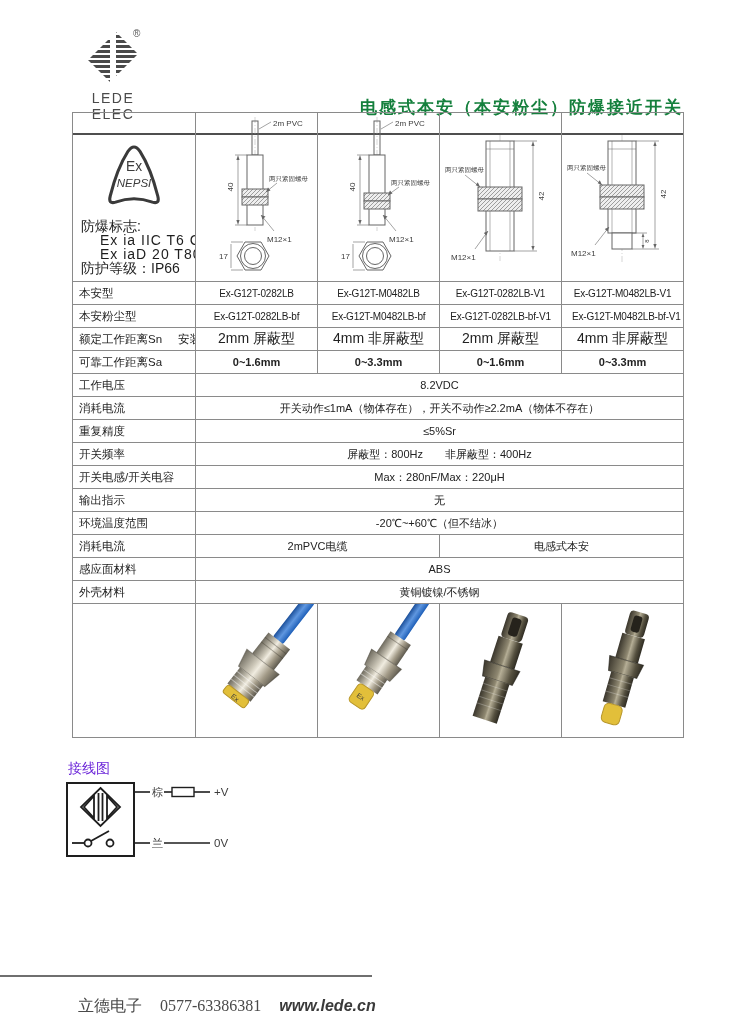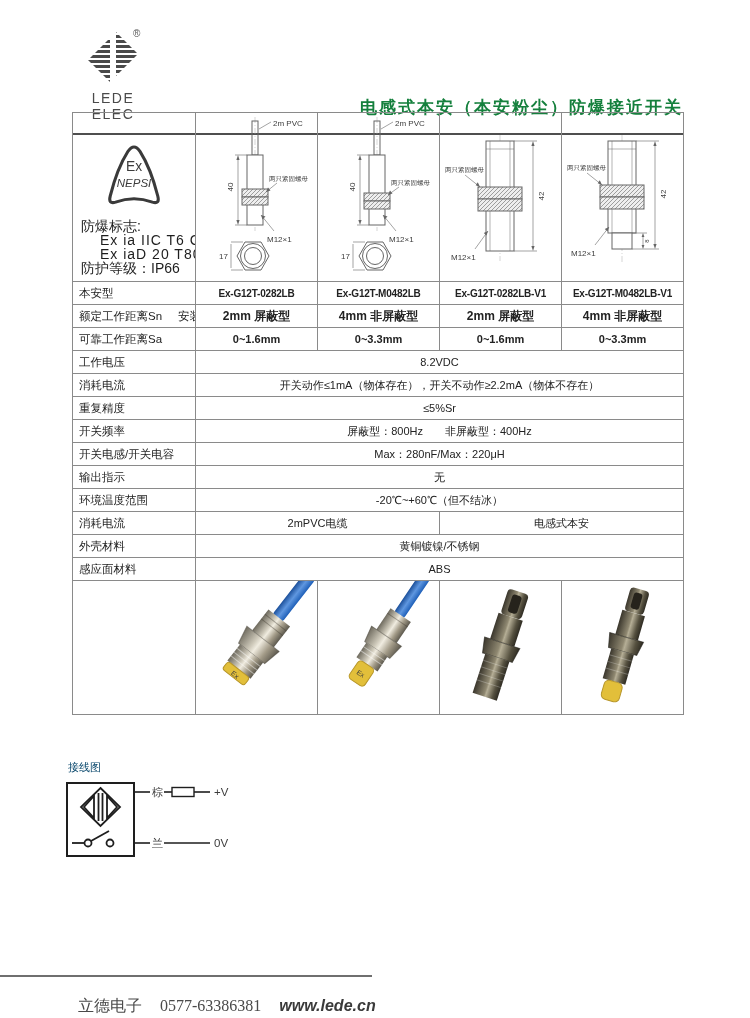--- a/index.html
+++ b/index.html
@@ -14,31 +14,31 @@
               font-size:17px;font-weight:bold;letter-spacing:2px;color:#15803d;white-space:nowrap;}
   .header-rule{position:absolute;left:72px;top:133px;width:611px;height:2px;background:#4f4f4f;}
 
   
   .spec{position:absolute;left:72px;top:112px;width:611px;border-collapse:collapse;
         table-layout:fixed;font-size:11px;}
   .spec td{border:1px solid #8a8a8a;text-align:center;vertical-align:middle;
            padding:0 10px;height:22px;overflow:hidden;white-space:nowrap;}
   .spec td.lbl{text-align:left;padding-left:6px;font-size:11.5px;color:#1e1e1e;}
   .lbl-suffix{margin-left:16px;}
-  tr.models td.val{font-weight:bold;font-size:10px;letter-spacing:-0.2px;}
+  tr.models td.val{font-weight:normal;font-size:10px;letter-spacing:-0.2px;}
   tr.dist td.val{font-weight:bold;}
-  tr.mount td.val{font-weight:bold;font-size:12px;}
+  tr.mount td.val{font-weight:normal;font-size:14px;}
   .drawrow td{height:168px;vertical-align:top;padding:0;}
   .photorow td{height:133px;padding:0;vertical-align:middle;}
   .cert-cell{text-align:center;}
   .cert-lines{margin-top:6px;text-align:left;padding-left:8px;font-size:14px;line-height:14px;color:#1e1e1e;}
   .cert-lines .en{letter-spacing:1px;padding-left:19px;}
 
   
-  .wiring-title{position:absolute;left:68px;top:760px;font-size:11px;color:#0c4a6e;}
+  .wiring-title{position:absolute;left:68px;top:760px;font-size:14px;color:#6d28d9;}
   .wiring-svg{position:absolute;left:62px;top:780px;}
 
   
   .footer{position:absolute;left:78px;top:996px;font-family:"Liberation Serif",serif;
           font-size:16px;color:#4a4a4a;white-space:nowrap;}
   .footer .phone{margin-left:14px;}
   .footer .site{margin-left:14px;font-family:"Liberation Sans",sans-serif;
                 font-style:italic;font-weight:bold;font-size:16px;color:#3a3a3a;}
   .footer-rule{position:absolute;left:0;top:975px;width:372px;height:2px;background:#6f6f6f;}
 
@@ -240,20 +240,27 @@
       </td>
     </tr>
 
     <tr class="models">
       <td class="lbl">本安型</td>
       <td class="val">Ex-G12T-0282LB</td>
       <td class="val">Ex-G12T-M0482LB</td>
       <td class="val">Ex-G12T-0282LB-V1</td>
       <td class="val">Ex-G12T-M0482LB-V1</td>
     </tr>
+    <tr class="models">
+      <td class="lbl">本安粉尘型</td>
+      <td class="val">Ex-G12T-0282LB-bf</td>
+      <td class="val">Ex-G12T-M0482LB-bf</td>
+      <td class="val">Ex-G12T-0282LB-bf-V1</td>
+      <td class="val">Ex-G12T-M0482LB-bf-V1</td>
+    </tr>
     <tr class="mount">
       <td class="lbl"><span>额定工作距离Sn</span><span class="lbl-suffix">安装</span></td>
       <td class="val">2mm 屏蔽型</td>
       <td class="val">4mm 非屏蔽型</td>
       <td class="val">2mm 屏蔽型</td>
       <td class="val">4mm 非屏蔽型</td>
     </tr>
     <tr class="dist">
       <td class="lbl">可靠工作距离Sa</td>
       <td class="val">0~1.6mm</td>
@@ -288,26 +295,26 @@
     <tr>
       <td class="lbl">环境温度范围</td>
       <td class="val" colspan="4">-20℃~+60℃（但不结冰）</td>
     </tr>
     <tr>
       <td class="lbl">消耗电流</td>
       <td class="val" colspan="2">2mPVC电缆</td>
       <td class="val" colspan="2">电感式本安</td>
     </tr>
     <tr>
+      <td class="lbl">感应面材料</td>
+      <td class="val" colspan="4">ABS</td>
+    </tr>
+    <tr>
       <td class="lbl">外壳材料</td>
       <td class="val" colspan="4">黄铜镀镍/不锈钢</td>
-    </tr>
-    <tr>
-      <td class="lbl">感应面材料</td>
-      <td class="val" colspan="4">ABS</td>
     </tr>
 
     <tr class="photorow">
       <td></td>
       <td>
         <svg width="120" height="131" viewBox="0 0 122 134">
           <defs>
             <linearGradient id="m1" x1="0" y1="0" x2="1" y2="0">
               <stop offset="0" stop-color="#6e6a5e"></stop>
                   <stop offset="0.38" stop-color="#cfcabb"></stop>

